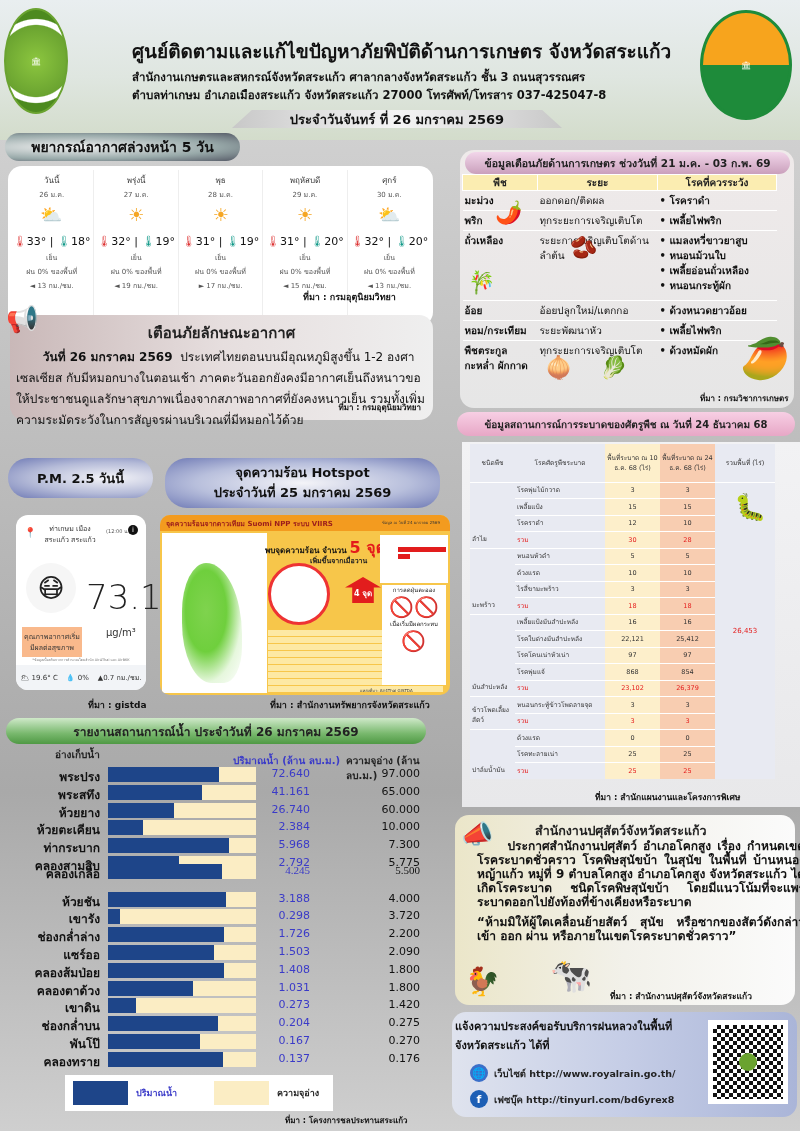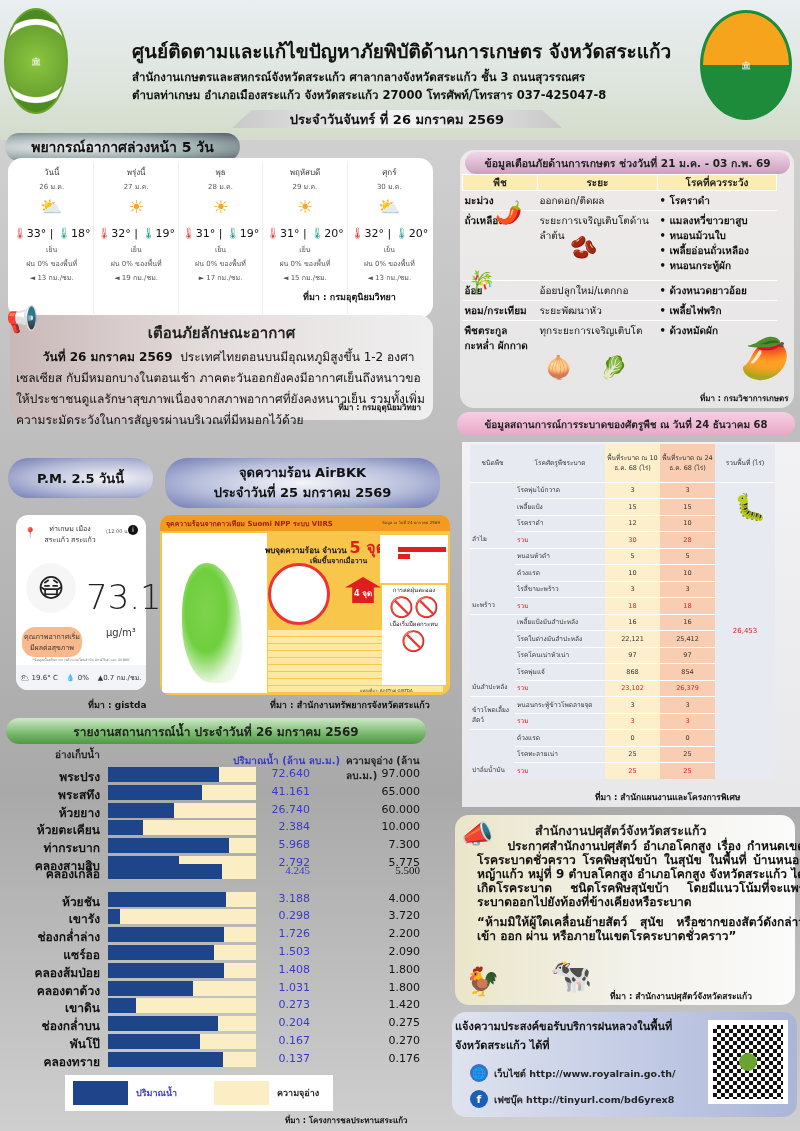--- a/index.html
+++ b/index.html
@@ -13,21 +13,21 @@
 .logo span{font-size:8px;color:#fff}
 .h-title{left:132px;top:36px;font-size:19px;font-weight:bold;color:#111;white-space:nowrap}
 .h-sub1{left:132px;top:68px;font-size:11.5px;font-weight:bold;color:#111;white-space:nowrap}
 .h-sub2{left:132px;top:86px;font-size:11.5px;font-weight:bold;color:#111;white-space:nowrap}
 .h-date{left:232px;top:110px;width:330px;height:18px;background:linear-gradient(90deg,#c8c8c8,#f5f5f5,#c8c8c8);clip-path:polygon(6% 0,94% 0,100% 100%,0 100%);display:flex;align-items:center;justify-content:center;font-size:13px;font-weight:bold;color:#111}
 
 .pill{border-radius:22px;display:flex;align-items:center;justify-content:center;font-weight:bold;color:#111;text-align:center}
 .pill-dark{left:5px;top:133px;width:235px;height:28px;background:radial-gradient(ellipse at 30% 50%,#f0f0f0 0%,#9aa 60%,#555a66 100%);font-size:14px}
 .panel{background:#fff;border-radius:14px}
 
-.weather{left:8px;top:158px;width:425px;height:160px;display:flex;padding:4px 2px}
+.weather{left:8px;top:166px;width:425px;height:160px;display:flex;padding:4px 2px}
 .wday{flex:1;text-align:center;border-right:1px solid #eee;font-size:7px;color:#555;padding-top:4px;position:relative}
 .wday:last-child{border-right:none}
 .wday .d{font-size:8px;color:#333;margin-bottom:2px}
 .wday .ico{font-size:18px;margin:4px 0 10px}
 .wday .t{font-size:11px;color:#111;margin-bottom:4px}
 .wday .t .hi{color:#d33}
 .wday .t .lo{color:#198}
 .wday .l{margin-bottom:3px}
 .src{font-size:9px;font-weight:bold;color:#111;white-space:nowrap}
 
@@ -35,21 +35,21 @@
 .warn h3{text-align:center;font-size:15px;margin-bottom:2px}
 .warn p{font-size:12px;line-height:21px;color:#111}
 .warn p b{font-weight:bold}
 .mega{left:6px;top:304px;font-size:26px}
 
 .pm-pill{left:8px;top:458px;width:145px;height:40px;background:radial-gradient(ellipse at 70% 50%,#f4f4f8 0%,#b5bbd8 55%,#6f7ab5 100%);font-size:13px}
 .pm-card{left:16px;top:515px;width:130px;height:175px;border-radius:12px;background:#fff}
 .pm-card .loc{left:10px;top:8px;font-size:7px;color:#333}
 .pm-card .val{left:70px;top:62px;font-size:34px;color:#222;font-weight:300}
 .pm-card .unit{left:90px;top:112px;font-size:10px;color:#333}
-.pm-card .badge{left:6px;top:112px;width:60px;height:30px;border-radius:13px;background:#f9b98c;font-size:7px;color:#333;display:flex;align-items:center;justify-content:center;text-align:center;padding:2px}
+.pm-card .badge{left:6px;top:112px;width:60px;height:30px;border-radius:0;background:#f9b98c;font-size:7px;color:#333;display:flex;align-items:center;justify-content:center;text-align:center;padding:2px}
 .pm-card .foot{left:0;top:150px;width:130px;height:25px;background:#f2f4f7;border-radius:0 0 12px 12px;display:flex;justify-content:space-around;align-items:center;font-size:7px;color:#333}
 .face{left:10px;top:48px;width:50px;height:50px;border-radius:50%;background:#f6f6f6;display:flex;align-items:center;justify-content:center;font-size:26px}
 
 .hs-pill{left:165px;top:458px;width:275px;height:50px;background:radial-gradient(ellipse at 50% 50%,#f4f4f8 0%,#b8bfdc 55%,#6f7ab5 100%);font-size:13px;line-height:20px;flex-direction:column}
 .hs-img{left:160px;top:515px;width:290px;height:180px;border-radius:10px;background:#f7c64a;overflow:hidden}
 .hs-head{left:0;top:0;width:290px;height:16px;background:#f39b1f;font-size:7px;color:#9b1c1c;font-weight:bold;padding:3px 6px}
 .hs-map{left:2px;top:18px;width:105px;height:160px;background:#fff}
 .hs-map .th{left:20px;top:30px;width:60px;height:120px;background:radial-gradient(ellipse at 40% 40%,#7fd34e 0%,#6fcf3d 40%,#e6f7dd 70%,#fff 100%);border-radius:40% 60% 30% 50%}
 .hs-count{left:105px;top:20px;font-size:8px;font-weight:bold;color:#111}
 .hs-count b{color:#e41b1b;font-size:16px}
@@ -192,21 +192,21 @@
   <div class="abs" style="left:4px;top:142px;width:122px;font-size:3.5px;color:#777;text-align:center">*ข้อมูลเบื้องต้นจากการคำนวณโดยสำนัก Air4Thai และ AirBKK</div>
   <div class="abs foot">
     <span>🌥 <span>19.6° C</span></span>
     <span>💧 <span>0%</span></span>
     <span>▲<span>0.7 กม./ชม.</span></span>
   </div>
 </div>
 <div class="abs src" style="left:88px;top:698px">ที่มา : gistda</div>
 
 <div class="abs pill hs-pill">
-  <span>จุดความร้อน AirBKK</span>
+  <span>จุดความร้อน Hotspot</span>
   <span>ประจำวันที่ 25 มกราคม 2569</span>
 </div>
 <div class="abs hs-img">
   <div class="abs hs-head">จุดความร้อนจากดาวเทียม Suomi NPP ระบบ VIIRS</div>
   <div class="abs" style="left:222px;top:4px;font-size:4px;color:#333">ข้อมูล ณ วันที่ 24 มกราคม 2569</div>
   <div class="abs hs-map">
       <div class="abs th"></div>
     </div>
   <div class="abs hs-count"><span>พบจุดความร้อน จำนวน</span> <b>5 จุด</b></div>
   <div class="abs" style="left:150px;top:40px;font-size:7px;font-weight:bold">เพิ่มขึ้นจากเมื่อวาน</div>
@@ -386,20 +386,27 @@
     <th style="width:120px">ระยะ</th>
     <th>โรคที่ควรระวัง</th>
   </tr>
     </thead>
   <tbody id="alert-body">
       <tr style="height: 18px;">
         <td class="crop">มะม่วง</td>
   <td>ออกดอก/ติดผล</td>
   <td class="dis">
           <div>• <span>โรคราดำ</span></div>
+        </td>
+      </tr>
+      <tr style="height: 20px;">
+        <td class="crop">พริก</td>
+  <td>ทุกระยะการเจริญเติบโต</td>
+  <td class="dis">
+          <div>• <span>เพลี้ยไฟพริก</span></div>
         </td>
       </tr>
       <tr style="height: 70px;">
         <td class="crop">ถั่วเหลือง</td>
   <td>ระยะการเจริญเติบโตด้านลำต้น</td>
   <td class="dis">
           <div>• <span>แมลงหวี่ขาวยาสูบ</span></div>
           <div>• <span>หนอนม้วนใบ</span></div>
           <div>• <span>เพลี้ยอ่อนถั่วเหลือง</span></div>
           <div>• <span>หนอนกระทู้ผัก</span></div>

